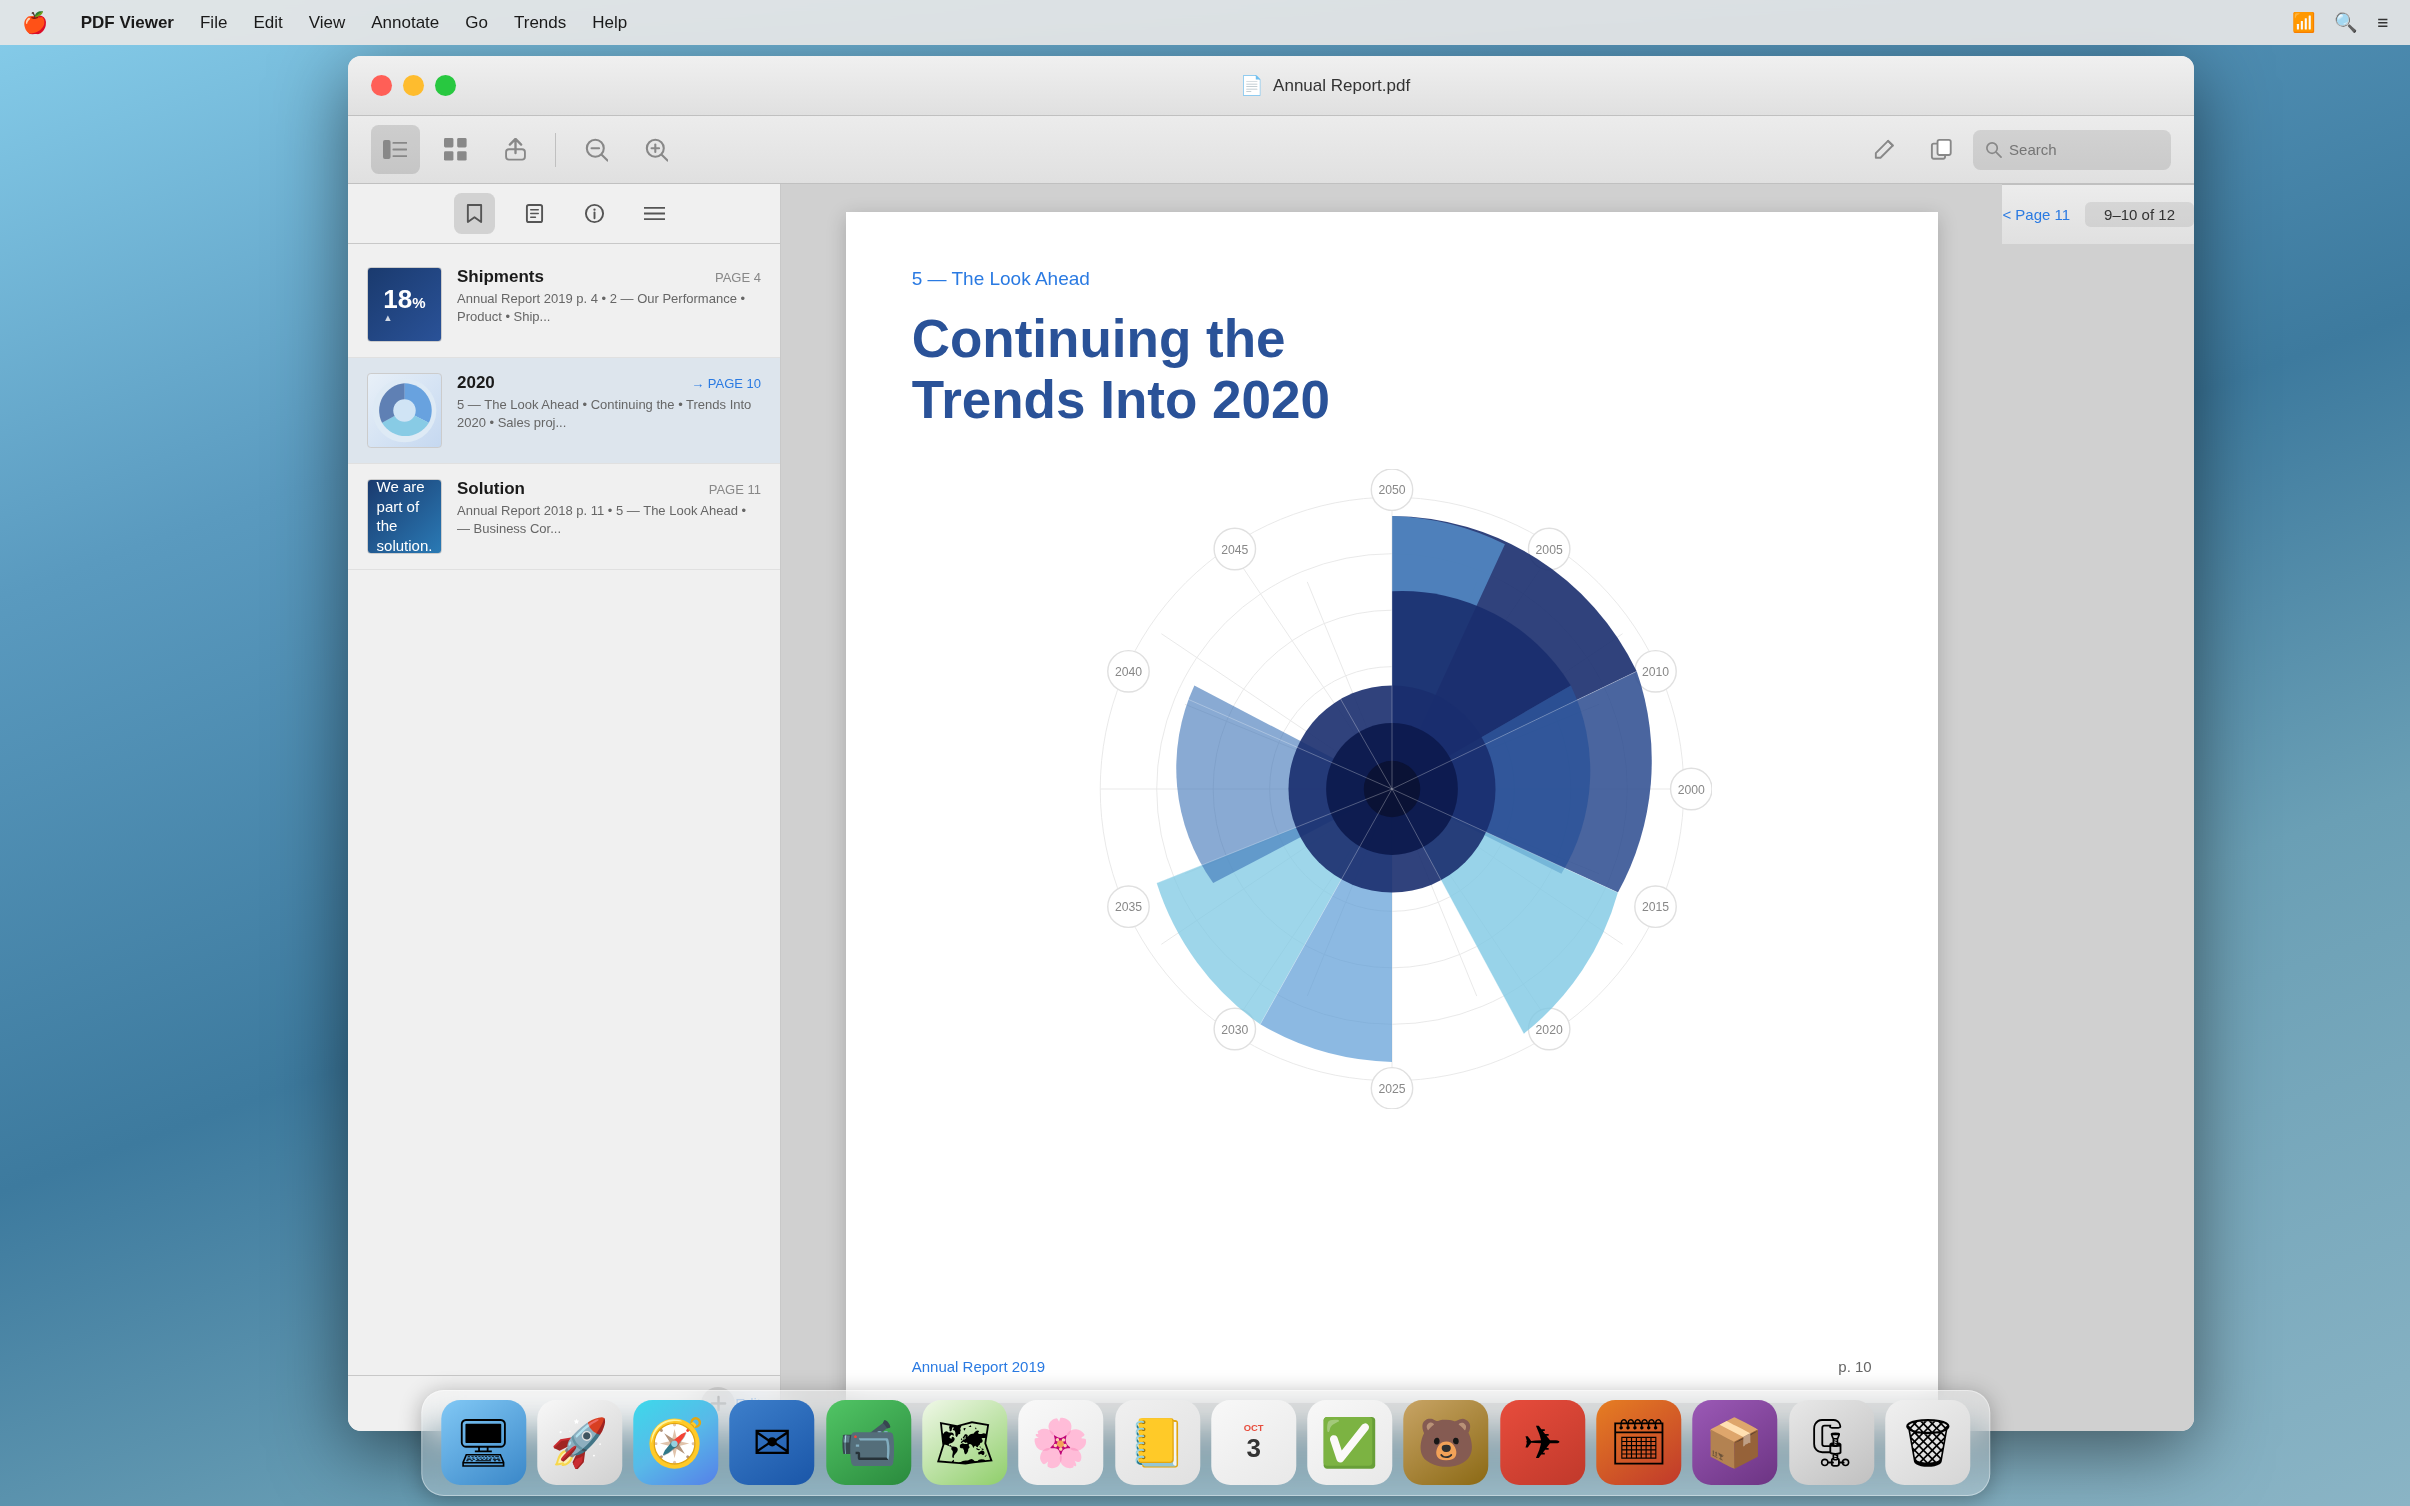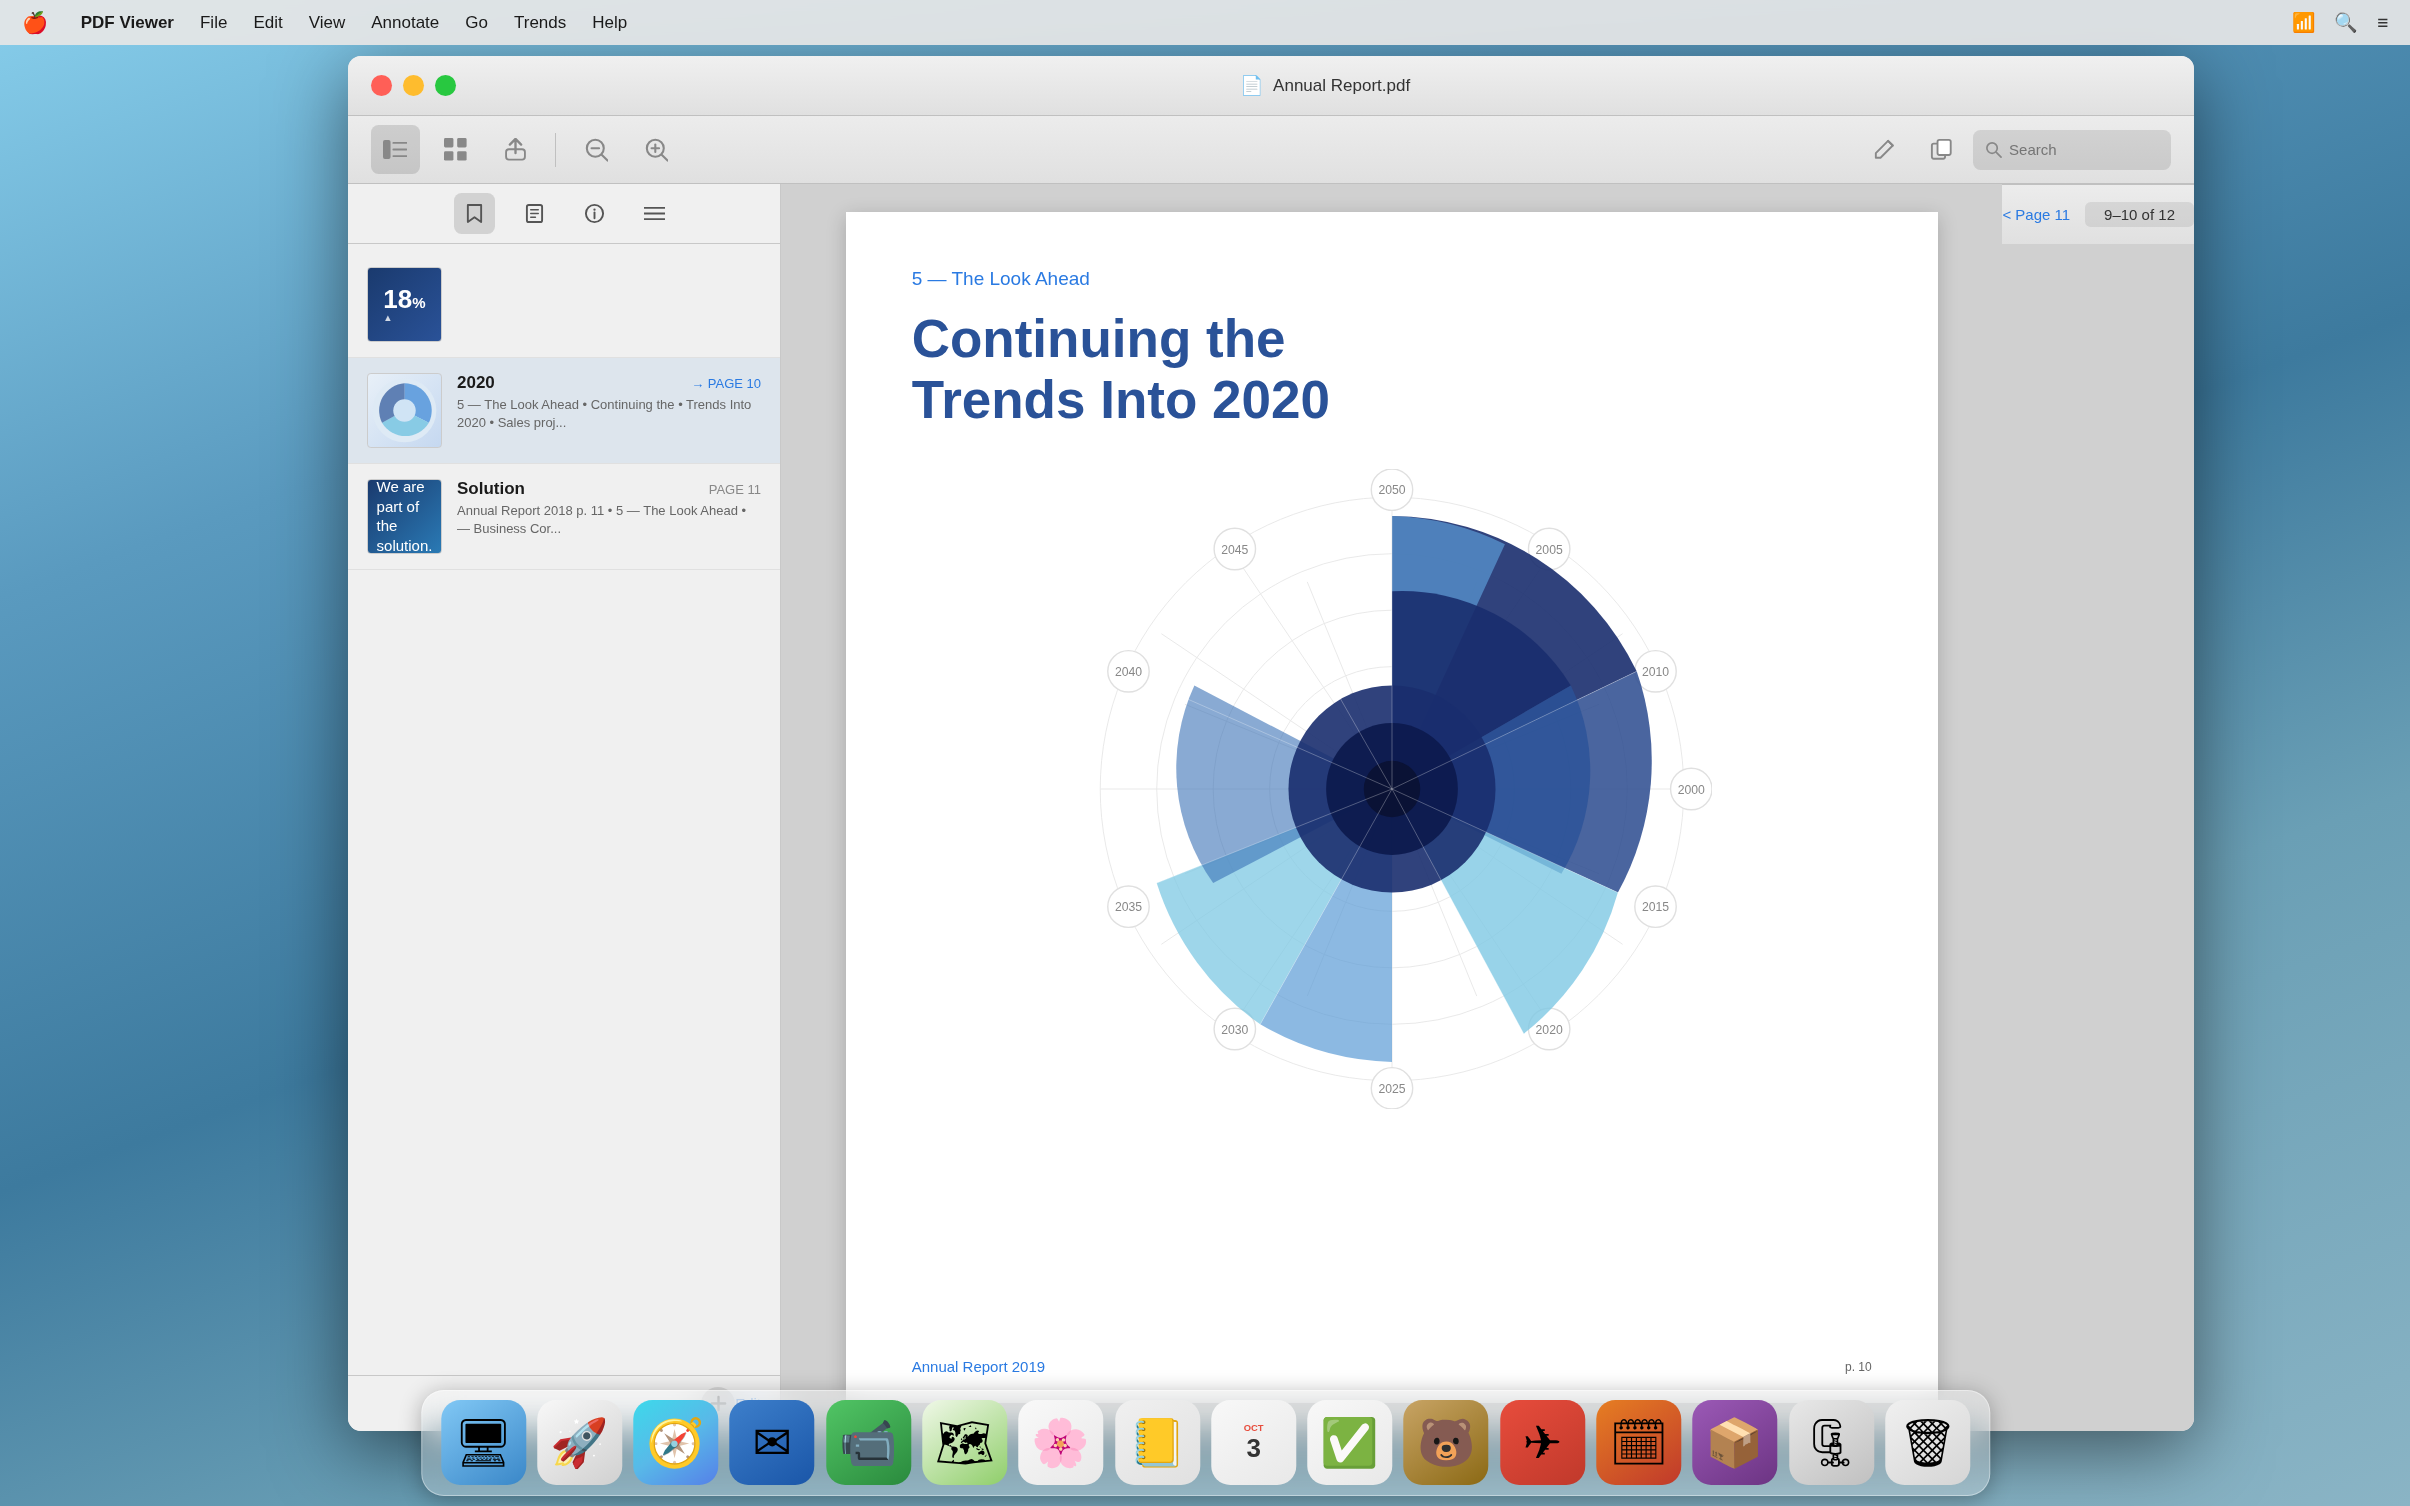--- a/index.html
+++ b/index.html
@@ -396,21 +396,21 @@
       right: 66px;
       display: flex;
       justify-content: space-between;
       align-items: center;
     }
     .pdf-footer-left {
       font-size: 15px;
       color: #2a7ae2;
     }
     .pdf-footer-right {
-      font-size: 12px;
+      font-size: 15px;
       color: #666;
     }
 
     
     .pdf-nav-bar {
       height: 60px;
       background: linear-gradient(to bottom, #ececec, #e0e0e0);
       border-top: 0.9px solid #c0c0c0;
       display: flex;
       align-items: center;
@@ -628,20 +628,27 @@
 
       <div class="sidebar-items">
 
         <div class="sidebar-item">
           <div class="sidebar-thumb thumb-shipments">
             <div>
               <div class="thumb-18pct">18<span style="font-size:15px">%</span></div>
               <div class="thumb-18pct-sub">▲</div>
             </div>
           </div>
+          <div class="sidebar-item-info">
+            <div class="sidebar-item-header">
+              <span class="sidebar-item-title">Shipments</span>
+              <span class="sidebar-item-page">PAGE 4</span>
+            </div>
+            <div class="sidebar-item-desc">Annual Report 2019 p. 4 • 2 — Our Performance • Product • Ship...</div>
+          </div>
         </div>
 
         <div class="sidebar-item active">
           <div class="sidebar-thumb thumb-2020">
             <svg width="73" height="73" viewBox="0 0 78 78">
               <circle cx="39" cy="39" r="34" fill="#deeaf5"></circle>
               <path d="M39 39 L39 10 A29 29 0 0 1 65 52 Z" fill="#4a90d9" opacity="0.8"></path>
               <path d="M39 39 L65 52 A29 29 0 0 1 15 52 Z" fill="#7ec8e3" opacity="0.9"></path>
               <path d="M39 39 L15 52 A29 29 0 0 1 39 10 Z" fill="#2a5298" opacity="0.7"></path>
               <circle cx="39" cy="39" r="12" fill="#d0e4f5"></circle>

